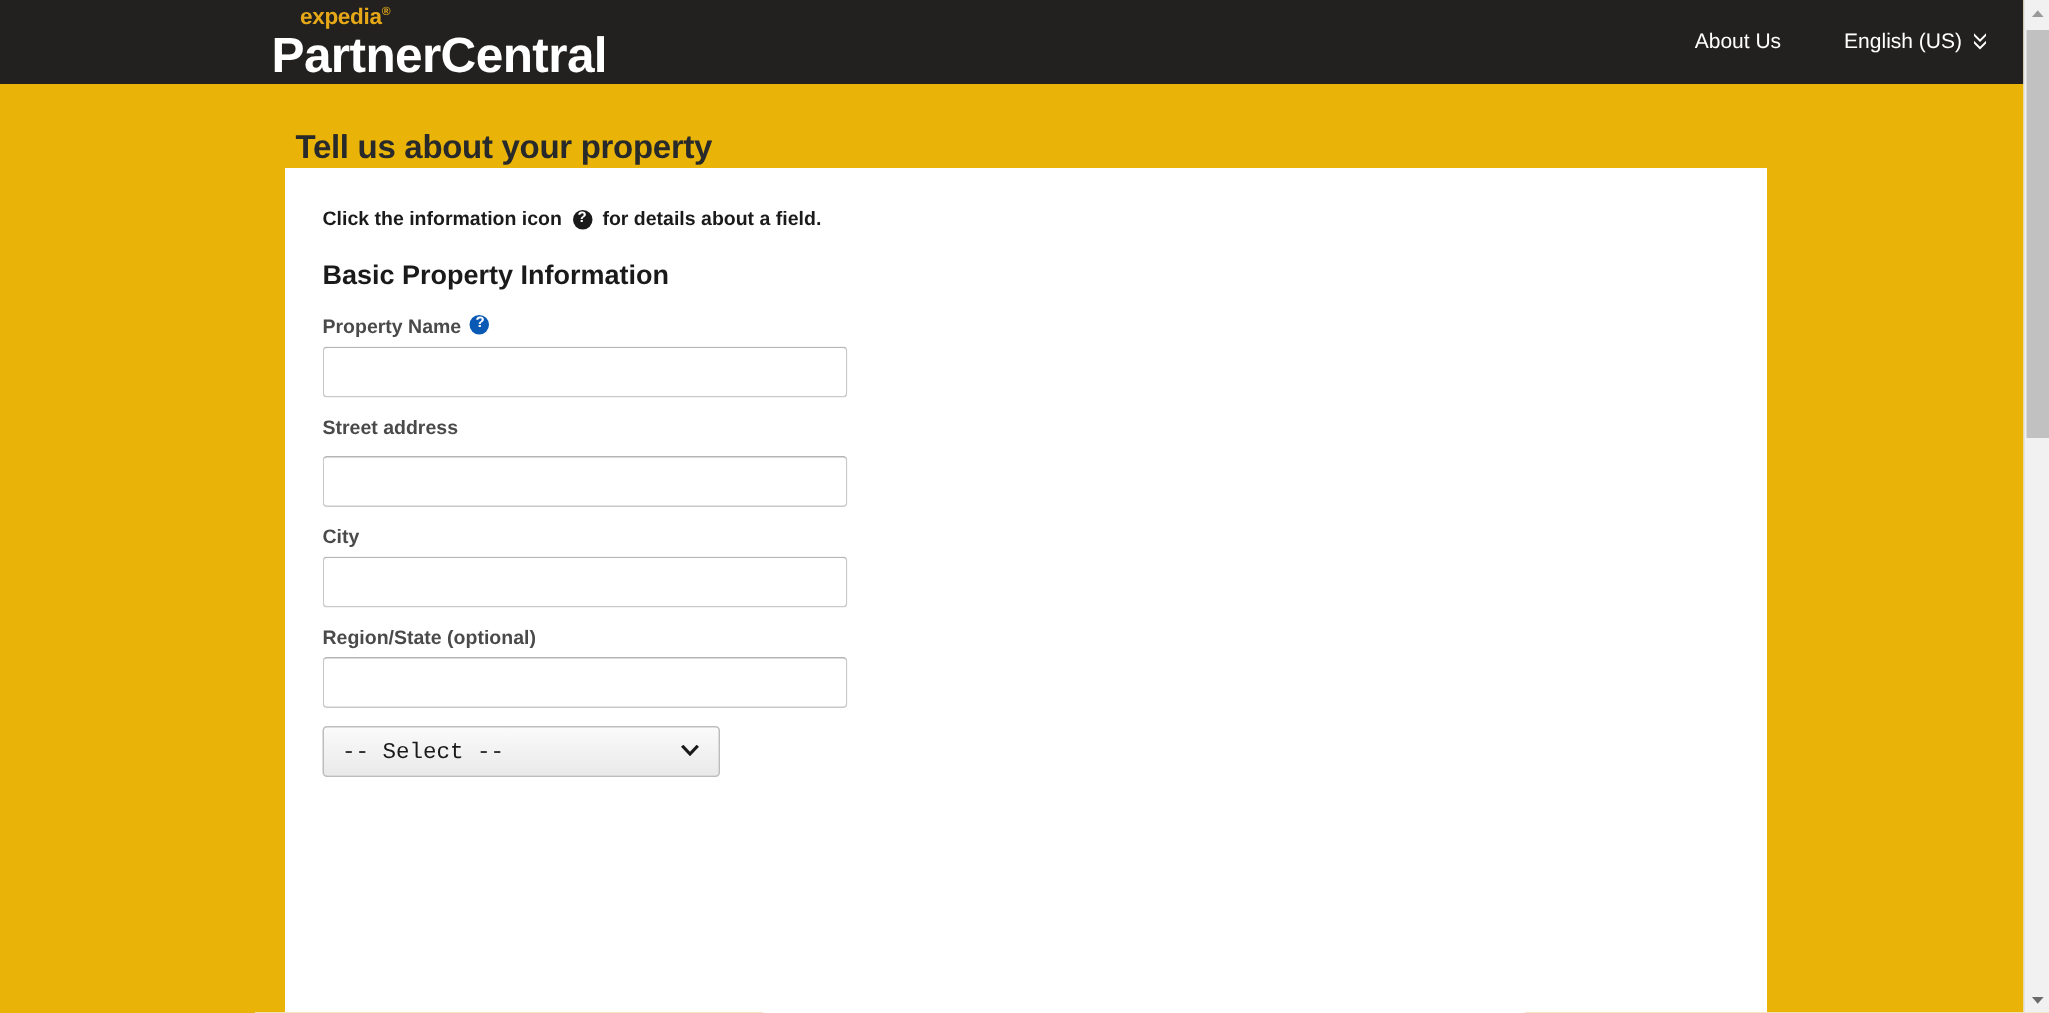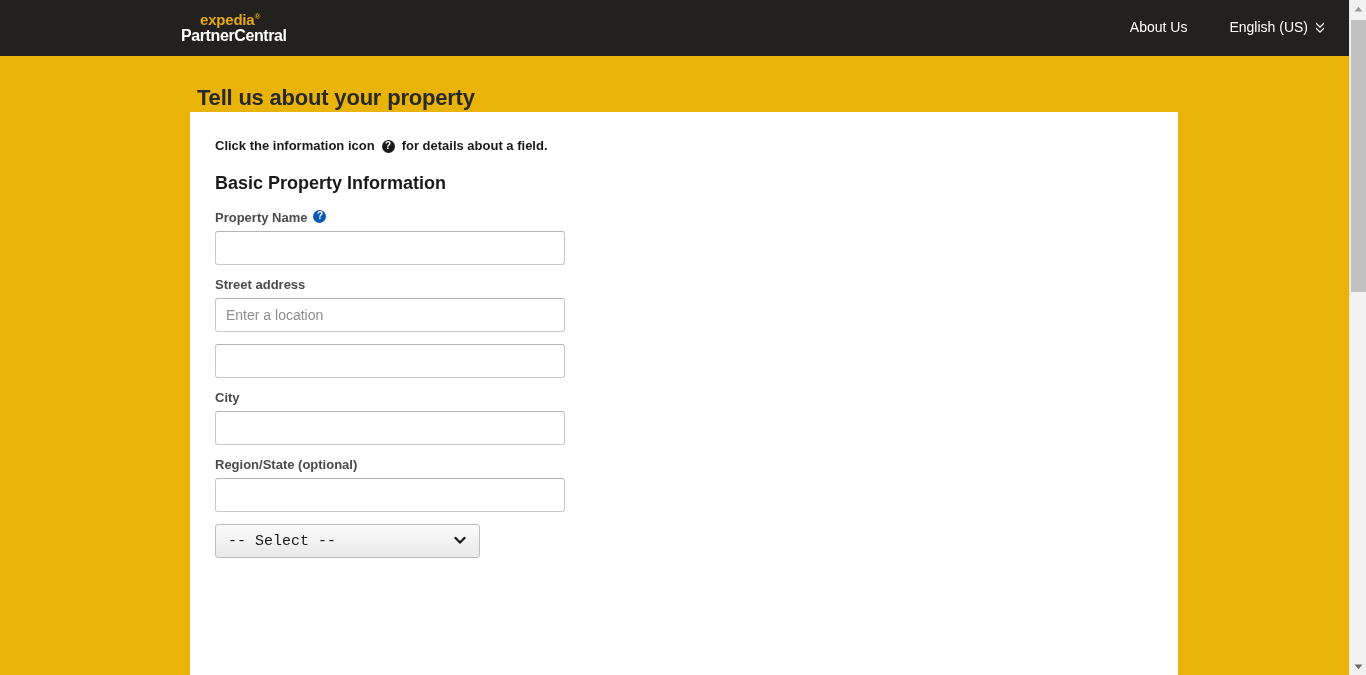--- a/index.html
+++ b/index.html
@@ -47,21 +47,21 @@
     margin-left: 19px;
   }
   .brand-expedia sup {
     font-size: 8px;
     vertical-align: super;
     line-height: 0;
   }
   .brand-partner {
     display: block;
     color: #ffffff;
-    font-size: 16px;
+    font-size: 33px;
     font-weight: bold;
     letter-spacing: -0.4px;
   }
 
   .header-nav {
     margin-left: auto;
     margin-right: 24px;
     display: flex;
     align-items: center;
     gap: 42px;
@@ -289,21 +289,20 @@
               <span>?</span>
             </span>
         </div>
         <input class="text-input" type="text" placeholder="" style="">
       </div>
 
       <div class="field">
         <div class="field-label">
           <span>Street address</span>
         </div>
-        <input class="text-input" type="text" placeholder="Enter a location" style="">
       </div>
 
       <div class="field">
         <input class="text-input" type="text" placeholder="" style="">
       </div>
 
       <div class="field">
         <div class="field-label">
           <span>City</span>
         </div>

